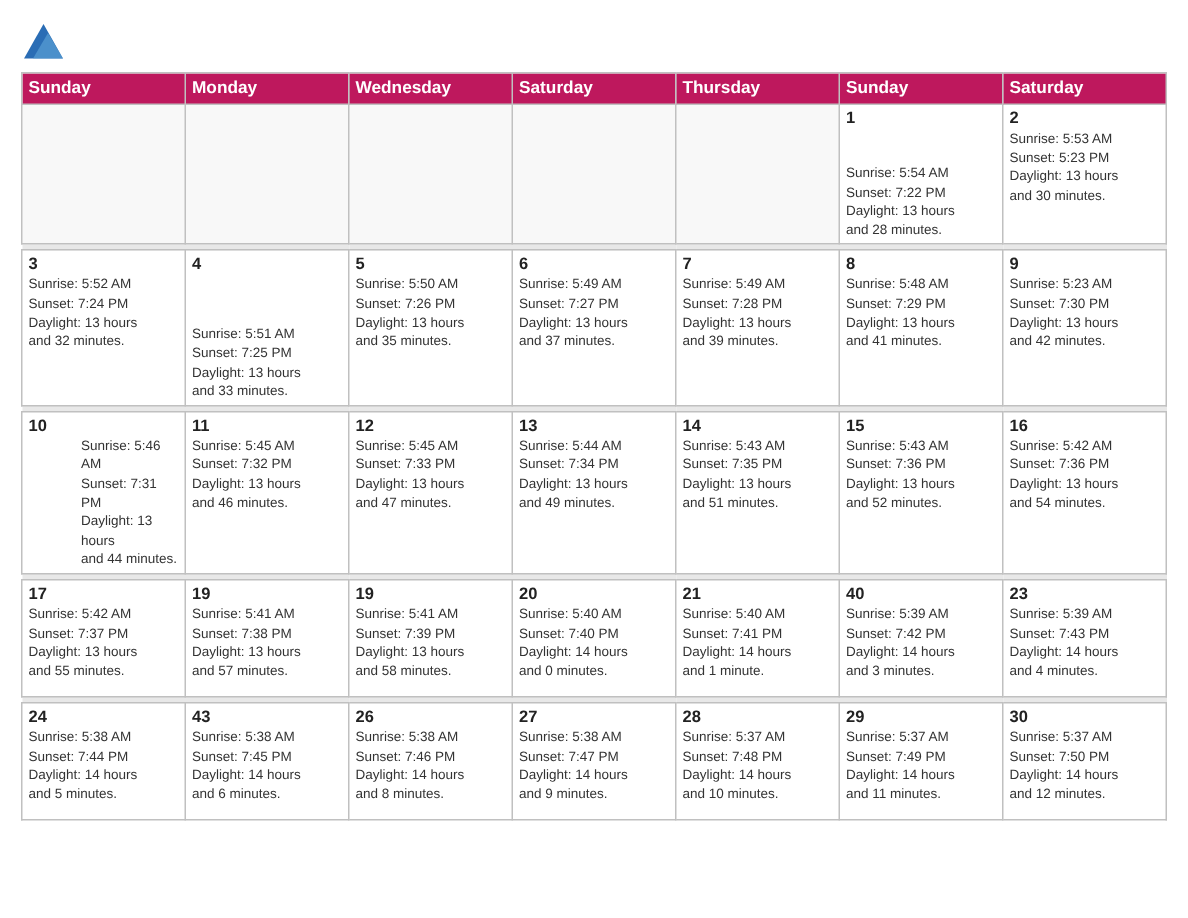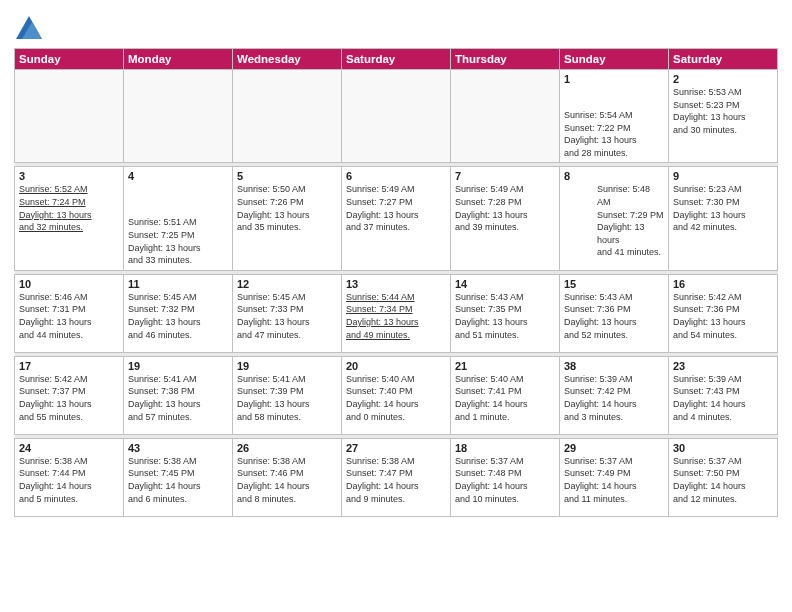--- a/index.html
+++ b/index.html
@@ -164,21 +164,21 @@
           <td></td>
           <td></td>
           <td></td>
           <td></td>
           <td></td>
           <td></td>
         </tr>
         <tr>
           <td>
             <span class="day-number">3</span>
-            <div class="day-info" style="white-space: pre-line; text-decoration: underline;">Sunrise: 5:52 AM
+            <div class="day-info" style="white-space: pre-line;">Sunrise: 5:52 AM
 Sunset: 7:24 PM
 Daylight: 13 hours
 and 32 minutes.</div>
           </td>
           <td>
             <span class="day-number">4</span>
             <div class="day-info" style="white-space: pre-line; margin-top: 34px;">Sunrise: 5:51 AM
 Sunset: 7:25 PM
 Daylight: 13 hours
 and 33 minutes.</div>
@@ -199,21 +199,21 @@
           </td>
           <td>
             <span class="day-number">7</span>
             <div class="day-info" style="white-space: pre-line;">Sunrise: 5:49 AM
 Sunset: 7:28 PM
 Daylight: 13 hours
 and 39 minutes.</div>
           </td>
           <td>
             <span class="day-number">8</span>
-            <div class="day-info" style="white-space: pre-line; margin-left: 33px;">Sunrise: 5:48 AM
+            <div class="day-info" style="white-space: pre-line;">Sunrise: 5:48 AM
 Sunset: 7:29 PM
 Daylight: 13 hours
 and 41 minutes.</div>
           </td>
           <td>
             <span class="day-number">9</span>
             <div class="day-info" style="white-space: pre-line;">Sunrise: 5:23 AM
 Sunset: 7:30 PM
 Daylight: 13 hours
 and 42 minutes.</div>
@@ -224,42 +224,42 @@
           <td></td>
           <td></td>
           <td></td>
           <td></td>
           <td></td>
           <td></td>
         </tr>
         <tr>
           <td>
             <span class="day-number">10</span>
-            <div class="day-info" style="white-space: pre-line;">Sunrise: 5:46 AM
+            <div class="day-info" style="white-space: pre-line; margin-left: 35px;">Sunrise: 5:46 AM
 Sunset: 7:31 PM
 Daylight: 13 hours
 and 44 minutes.</div>
           </td>
           <td>
             <span class="day-number">11</span>
             <div class="day-info" style="white-space: pre-line;">Sunrise: 5:45 AM
 Sunset: 7:32 PM
 Daylight: 13 hours
 and 46 minutes.</div>
           </td>
           <td>
             <span class="day-number">12</span>
             <div class="day-info" style="white-space: pre-line;">Sunrise: 5:45 AM
 Sunset: 7:33 PM
 Daylight: 13 hours
 and 47 minutes.</div>
           </td>
           <td>
             <span class="day-number">13</span>
-            <div class="day-info" style="white-space: pre-line; text-decoration: underline;">Sunrise: 5:44 AM
+            <div class="day-info" style="white-space: pre-line;">Sunrise: 5:44 AM
 Sunset: 7:34 PM
 Daylight: 13 hours
 and 49 minutes.</div>
           </td>
           <td>
             <span class="day-number">14</span>
             <div class="day-info" style="white-space: pre-line;">Sunrise: 5:43 AM
 Sunset: 7:35 PM
 Daylight: 13 hours
 and 51 minutes.</div>
@@ -318,21 +318,21 @@
 and 0 minutes.</div>
           </td>
           <td>
             <span class="day-number">21</span>
             <div class="day-info" style="white-space: pre-line;">Sunrise: 5:40 AM
 Sunset: 7:41 PM
 Daylight: 14 hours
 and 1 minute.</div>
           </td>
           <td>
-            <span class="day-number">38</span>
+            <span class="day-number">40</span>
             <div class="day-info" style="white-space: pre-line;">Sunrise: 5:39 AM
 Sunset: 7:42 PM
 Daylight: 14 hours
 and 3 minutes.</div>
           </td>
           <td>
             <span class="day-number">23</span>
             <div class="day-info" style="white-space: pre-line;">Sunrise: 5:39 AM
 Sunset: 7:43 PM
 Daylight: 14 hours
@@ -371,21 +371,21 @@
 and 8 minutes.</div>
           </td>
           <td>
             <span class="day-number">27</span>
             <div class="day-info" style="white-space: pre-line;">Sunrise: 5:38 AM
 Sunset: 7:47 PM
 Daylight: 14 hours
 and 9 minutes.</div>
           </td>
           <td>
-            <span class="day-number">18</span>
+            <span class="day-number">28</span>
             <div class="day-info" style="white-space: pre-line;">Sunrise: 5:37 AM
 Sunset: 7:48 PM
 Daylight: 14 hours
 and 10 minutes.</div>
           </td>
           <td>
             <span class="day-number">29</span>
             <div class="day-info" style="white-space: pre-line;">Sunrise: 5:37 AM
 Sunset: 7:49 PM
 Daylight: 14 hours

